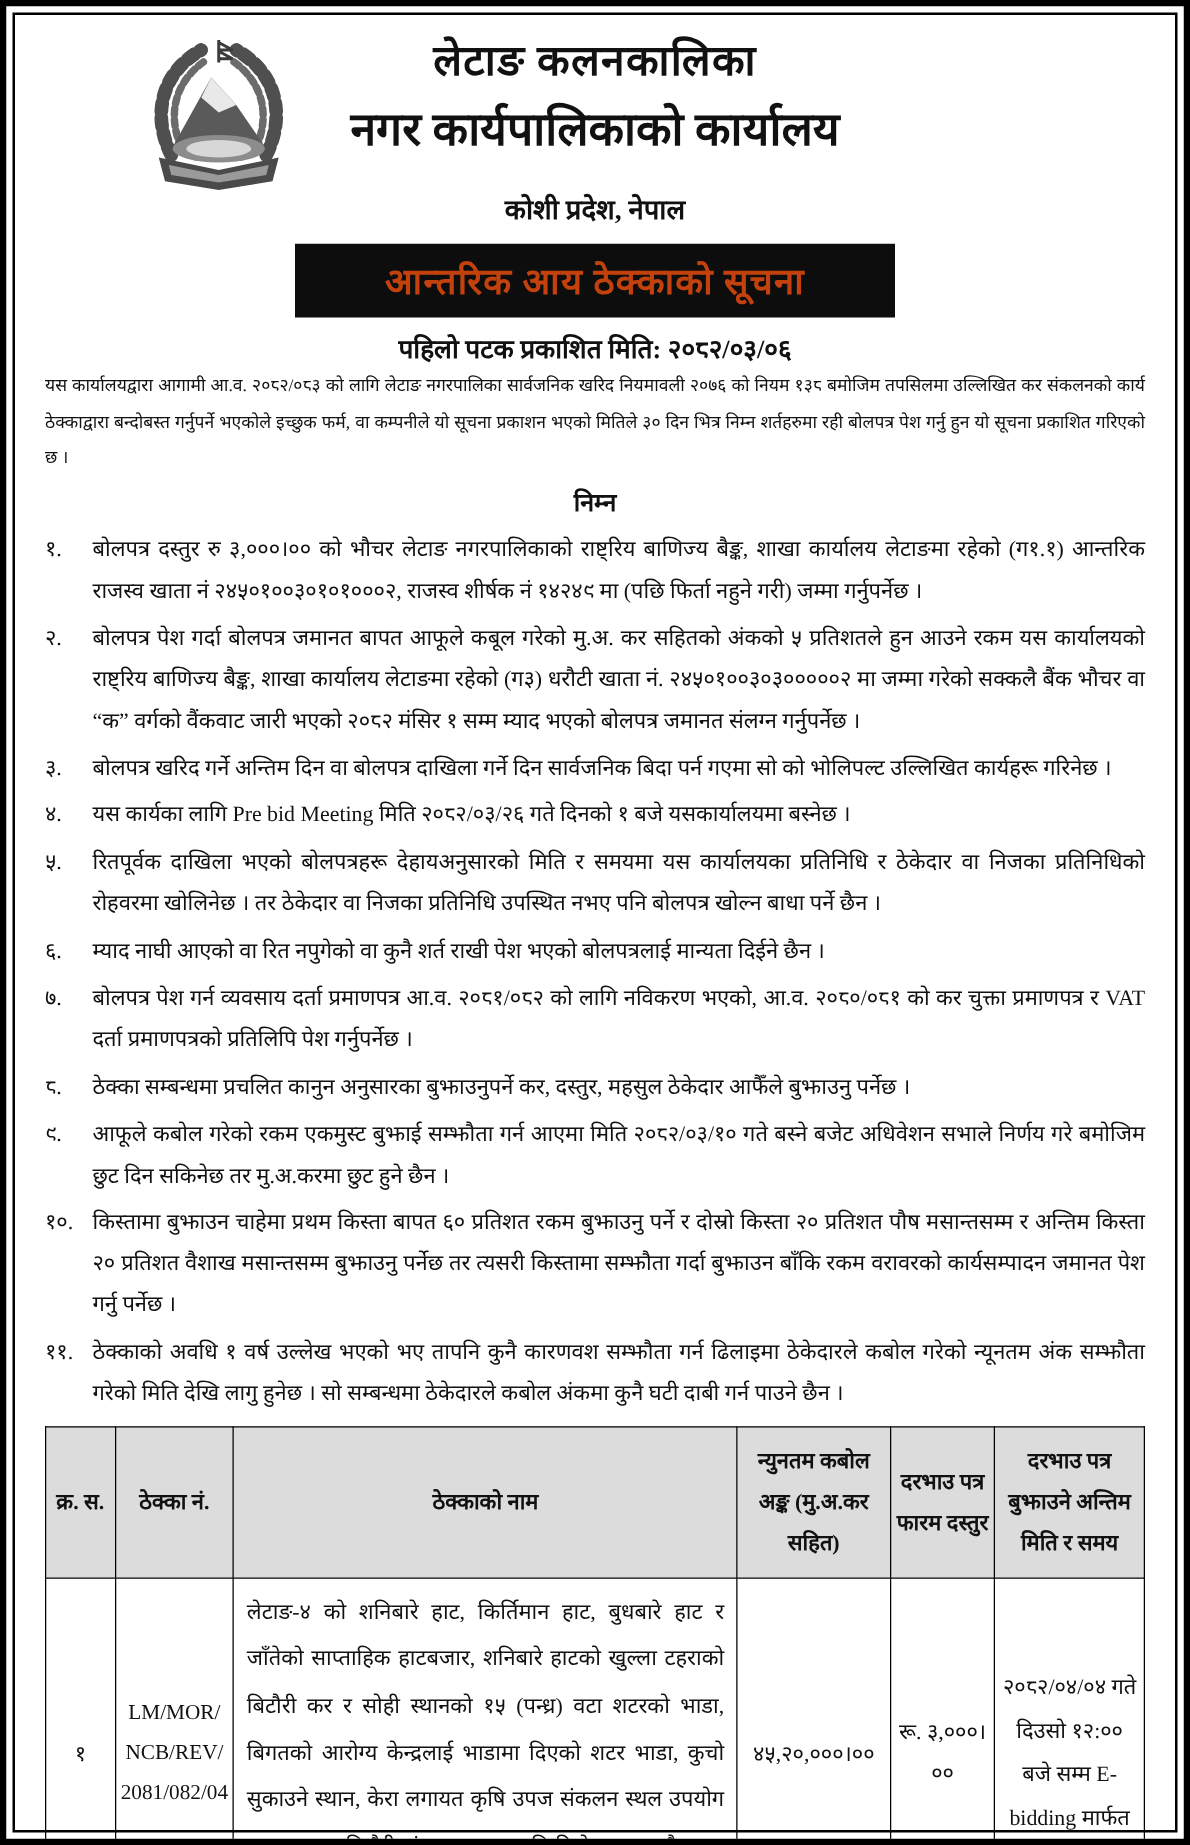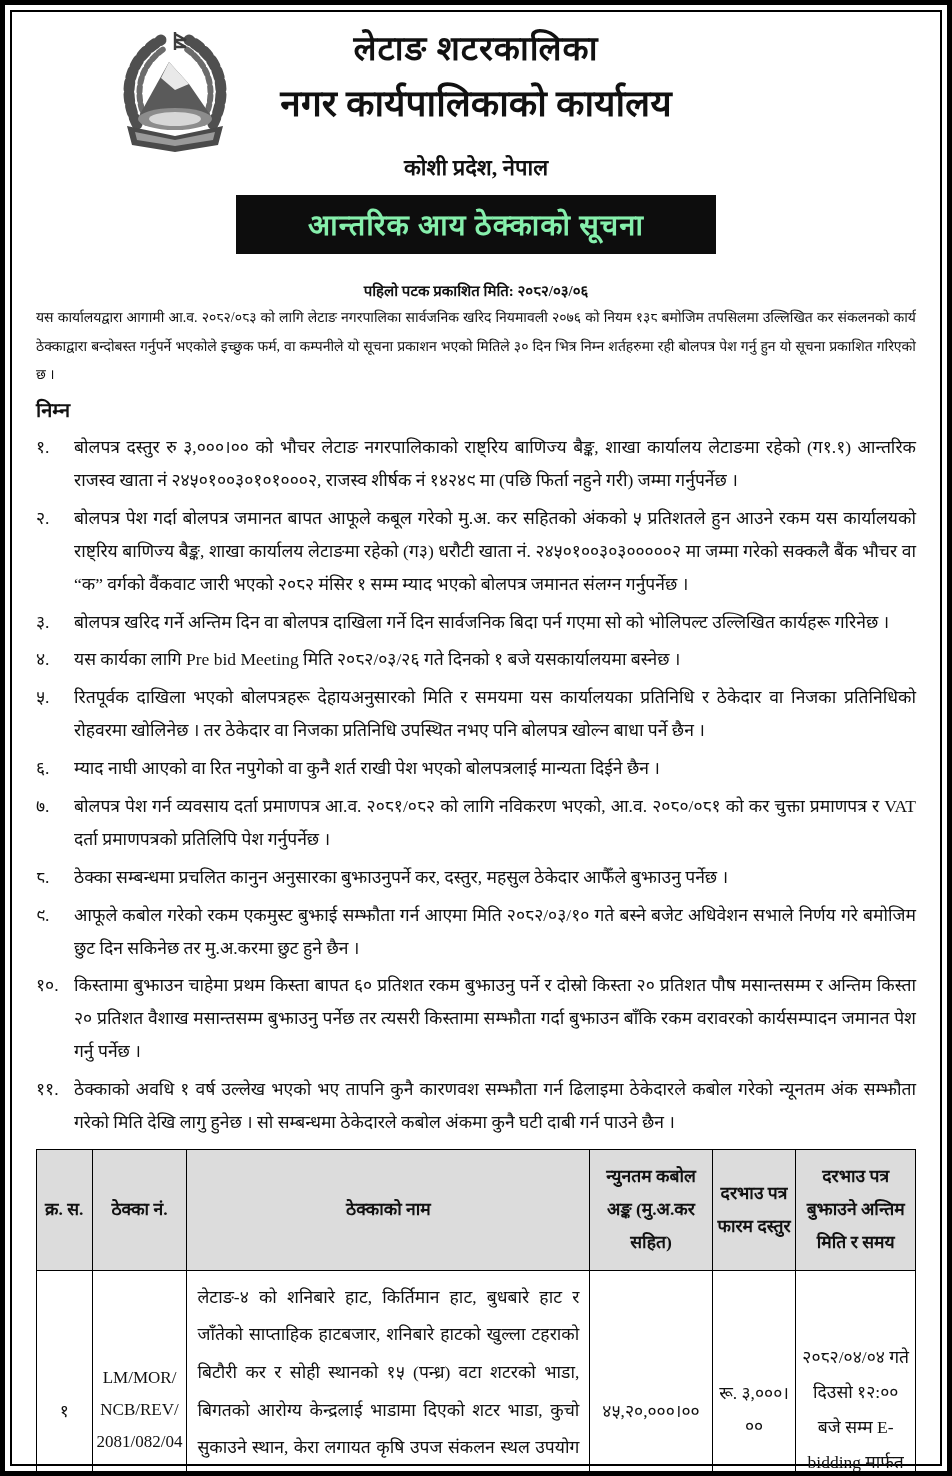--- a/index.html
+++ b/index.html
@@ -14,31 +14,31 @@
     padding:10px 24px 10px 24px; position:relative;
   }
   
   .letterhead { text-align:center; position:relative; }
   .logo-wrap { position:absolute; left:78px; top:4px; width:122px; height:200px; }
   .t-muni  { font-size:34px; font-weight:bold; margin-top:2px; letter-spacing:1px; }
   .t-office{ font-size:37px; font-weight:bold; margin-top:6px; }
   .t-addr  { font-size:24px; font-weight:bold; margin-top:8px; }
   .t-prov  { font-size:22px; font-weight:bold; margin-top:24px; }
   .banner {
-    display:inline-block; background:#0d0d0d; color:#86efac;
+    display:inline-block; background:#0d0d0d; color:#c2410c;
     font-size:29px; font-weight:bold; letter-spacing:1px;
     padding:9px 72px 11px; margin-top:14px;
   }
-  .pubdate { font-size:15px; font-weight:bold; margin-top:26px; }
+  .pubdate { font-size:21px; font-weight:bold; margin-top:10px; }
   
   .intro {
     font-size:14px; line-height:2.05; text-align:justify;
     margin-top:4px;
   }
-  .nimna { text-align:left; font-size:20px; font-weight:bold; margin:6px 0 8px; }
+  .nimna { text-align:center; font-size:20px; font-weight:bold; margin:6px 0 8px; }
   .terms { }
   .term { display:flex; font-size:17.5px; line-height:1.88; margin-bottom:5px; }
   .term .num { flex:0 0 38px; }
   .term .txt { flex:1; text-align:justify; }
   
   table.tender {
     width:100%; border-collapse:collapse; margin-top:10px;
     font-size:17.5px;
   }
   table.tender th, table.tender td { border:1.5px solid #000; vertical-align:middle; }
@@ -73,21 +73,21 @@
           <path d="M24,88 L54,34 L74,56 L96,88 Z" fill="#5a5a5a"></path>
           <path d="M46,50 L60,62 L74,56 L64,45 L54,34 Z" fill="#e9e9e9"></path>
 
           <ellipse cx="60" cy="91" rx="37" ry="11" fill="#8c8c8c"></ellipse>
           <ellipse cx="60" cy="91" rx="26" ry="7" fill="#d7d7d7"></ellipse>
 
           <path d="M12,98 L60,108 L108,98 L103,117 L60,124 L17,117 Z" fill="#4a4a4a"></path>
           <path d="M20,104 L60,112 L100,104 L98,112 L60,118 L22,112 Z" fill="#9a9a9a"></path>
         </svg>
       </div>
-      <div class="t-muni">लेटाङ शटरकालिका</div>
+      <div class="t-muni">लेटाङ कलनकालिका</div>
       <div class="t-office">नगर कार्यपालिकाको कार्यालय</div>
       <div class="t-prov">कोशी प्रदेश, नेपाल</div>
       <div>
         <div class="banner">आन्तरिक आय ठेक्काको सूचना</div>
       </div>
       <div class="pubdate">पहिलो पटक प्रकाशित मिति: २०८२/०३/०६</div>
     </div>
 
     <p class="intro">यस कार्यालयद्वारा आगामी आ.व. २०८२/०८३ को लागि लेटाङ नगरपालिका सार्वजनिक खरिद नियमावली २०७६ को नियम १३८ बमोजिम तपसिलमा उल्लिखित कर संकलनको कार्य ठेक्काद्वारा बन्दोबस्त गर्नुपर्ने भएकोले इच्छुक फर्म, वा कम्पनीले यो सूचना प्रकाशन भएको मितिले ३० दिन भित्र निम्न शर्तहरुमा रही बोलपत्र पेश गर्नु हुन यो सूचना प्रकाशित गरिएको छ ।</p>
 

